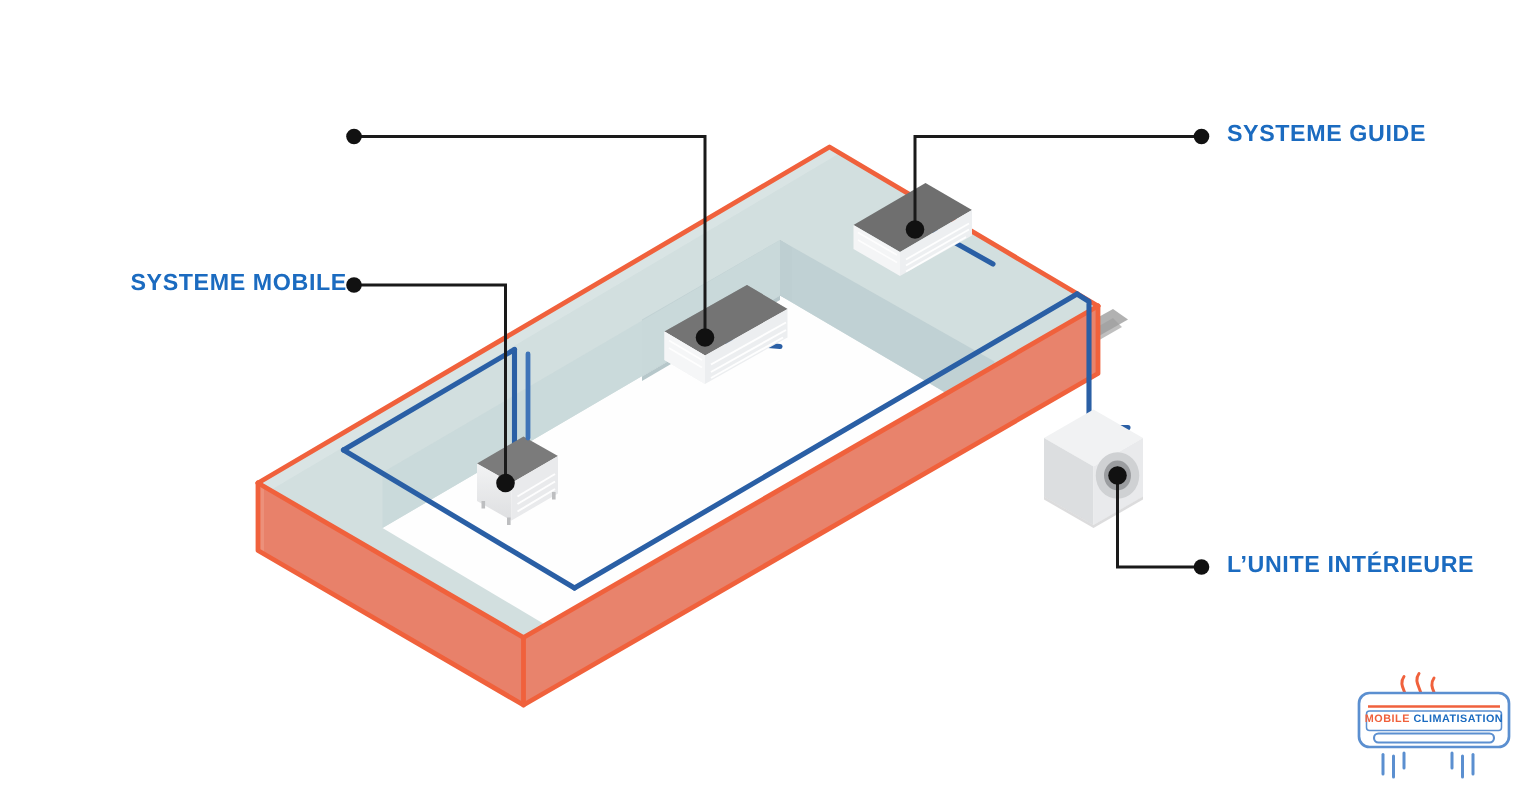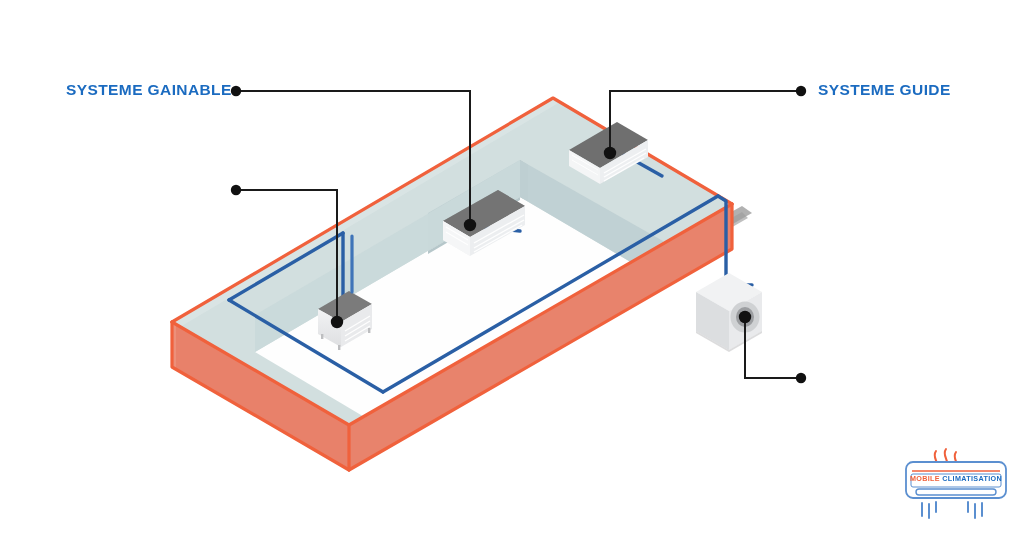--- a/index.html
+++ b/index.html
@@ -273,23 +273,24 @@
         <line x1="929" y1="504" x2="929" y2="518"></line>
         <line x1="936" y1="502" x2="936" y2="512"></line>
         <line x1="968" y1="502" x2="968" y2="512"></line>
         <line x1="975" y1="504" x2="975" y2="518"></line>
         <line x1="982" y1="503" x2="982" y2="516"></line>
       </g>
     </g>
 
   </svg>
 
-  <div class="callout-label lbl-gainable">SYSTEME GAINABLE</div>
-
+
+  <div class="callout-label lbl-mobile">SYSTEME MOBILE</div>
 
   <div class="callout-label lbl-mural">SYSTEME GUIDE</div>
 
+  <div class="callout-label lbl-unite">L’UNITE INTÉRIEURE</div>
 
   <div class="logo-text-wrap">
     <span class="logo-guide">MOBILE</span><span>&nbsp;</span><span class="logo-clim">CLIMATISATION</span>
   </div>
 
 </div>
 
 </body></html>

